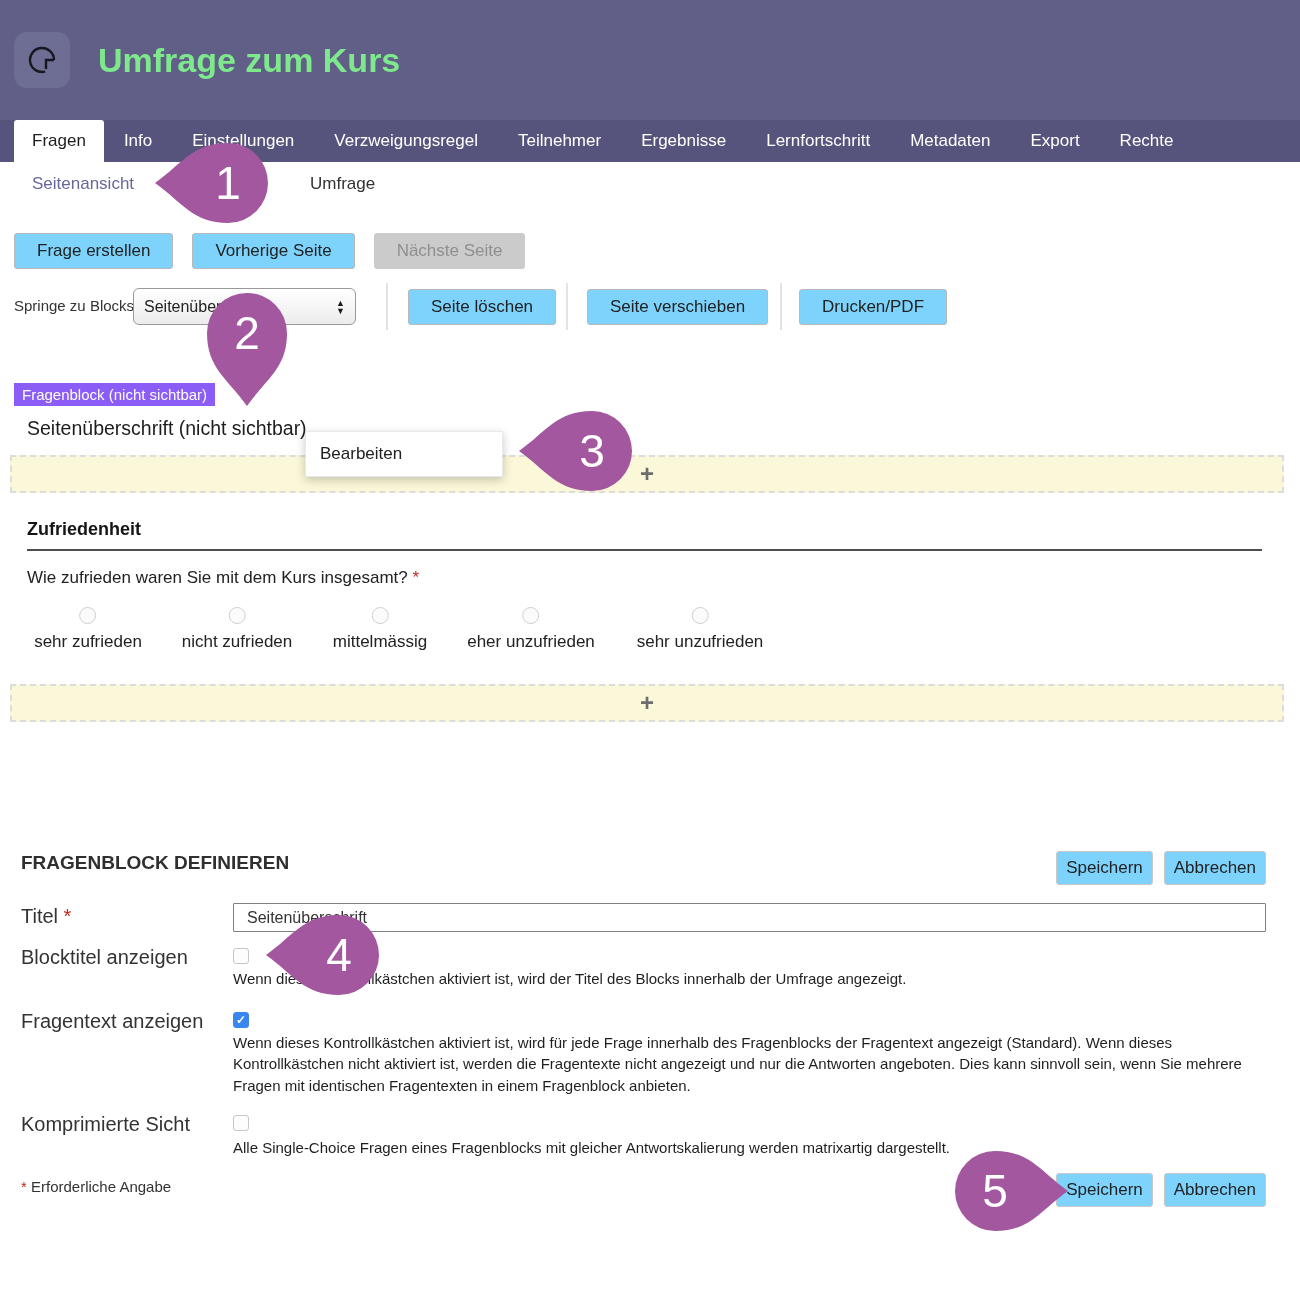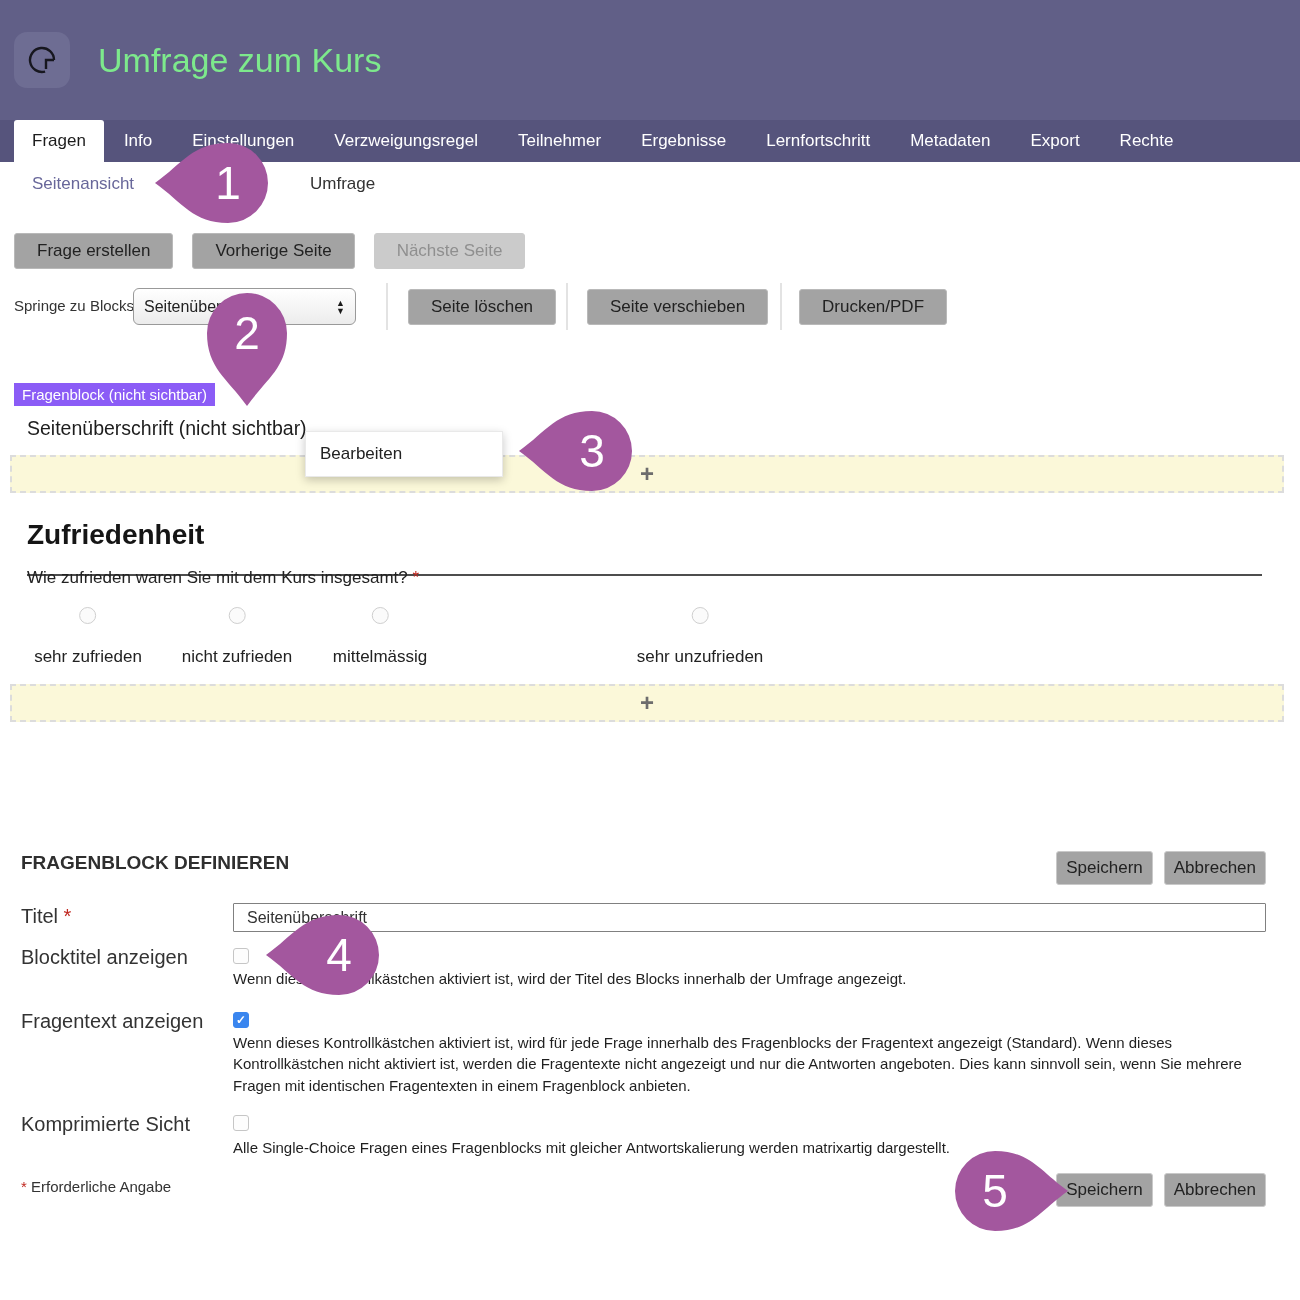--- a/index.html
+++ b/index.html
@@ -1,61 +1,61 @@
 <!DOCTYPE html>
 <html><head>
 <meta charset="utf-8">
 <style>
   html,body{margin:0;padding:0;}
   body{width:1300px;height:1300px;background:#fff;font-family:"Liberation Sans",sans-serif;position:relative;overflow:hidden;color:#222;}
 
   
   .hdr{position:absolute;left:0;top:0;width:1300px;height:120px;background:#615f87;display:flex;align-items:center;}
   .logo{width:56px;height:56px;margin-left:14px;border-radius:13px;background:#6e6d93;display:flex;align-items:center;justify-content:center;}
-  .hdr-title{margin-left:28px;font-size:34px;font-weight:normal;color:#7de98c;}
+  .hdr-title{margin-left:28px;font-size:34px;font-weight:bold;color:#7de98c;}
 
   
   .tabbar{position:absolute;left:0;top:120px;width:1300px;height:42px;background:#56547c;display:flex;align-items:stretch;padding-left:14px;box-sizing:border-box;}
   .tab{display:flex;align-items:center;padding:0 20px;color:#fff;font-size:17px;cursor:default;white-space:nowrap;}
   .tab.active{background:#fff;color:#1c1c1c;border-radius:3px 3px 0 0;padding:0 18px;}
 
   
   .subnav-item{position:absolute;top:170px;height:28px;line-height:28px;font-size:17px;}
   .subnav-item.sel{color:#68679a;}
   .subnav-item.alt{color:#333;}
 
   
-  .btn{display:inline-flex;align-items:center;justify-content:center;height:36px;padding:0 22px;background:#a3a3a3;border:1px solid #b9b9b9;border-radius:3px;font-size:17px;color:#222;box-sizing:border-box;white-space:nowrap;}
+  .btn{display:inline-flex;align-items:center;justify-content:center;height:36px;padding:0 22px;background:#7dd3fc;border:1px solid #b9b9b9;border-radius:3px;font-size:17px;color:#222;box-sizing:border-box;white-space:nowrap;}
   .btn.disabled{background:#cbcbcb;border-color:#cbcbcb;color:#8f8f8f;}
   .btn.small{height:34px;padding:0 9px;border-color:#c9c9c9;}
   .row1{position:absolute;left:14px;top:233px;display:flex;gap:19px;}
   .row2{position:absolute;left:0;top:283px;width:1300px;height:47px;}
   .row2 .lbl{position:absolute;left:14px;top:14px;font-size:15px;color:#333;}
   .select{position:absolute;left:133px;top:5px;width:223px;height:37px;border:1px solid #999;border-radius:6px;background:linear-gradient(#fff,#ececec);display:flex;align-items:center;box-sizing:border-box;padding:0 10px;font-size:16px;overflow:hidden;}
   .select .val{flex:1;white-space:nowrap;overflow:hidden;}
   .arrows{display:flex;flex-direction:column;align-items:center;font-style:normal;color:#1a1a1a;}
   .arrows i{font-style:normal;font-size:9px;line-height:8px;}
   .vdiv{position:absolute;top:0;width:2px;height:47px;background:#e3e3e3;}
 
   
   .badge{position:absolute;left:14px;top:383px;background:#8b5cf6;color:#fff;font-size:15px;padding:3px 8px;}
   .page-heading{position:absolute;left:27px;top:417px;font-size:19.5px;color:#1d1d1d;}
   .menu{position:absolute;left:305px;top:431px;width:198px;height:46px;background:#fff;border:1px solid #e9e9e9;box-shadow:0 3px 9px rgba(0,0,0,.22);z-index:5;display:flex;align-items:center;padding-left:14px;box-sizing:border-box;font-size:17px;}
   .band{position:absolute;left:10px;width:1274px;height:38px;background:#fbf8d9;border:2px dashed #dcdcdc;box-sizing:border-box;display:flex;align-items:center;justify-content:center;}
   .band .plus{font-size:24px;font-weight:bold;color:#6d6d6d;line-height:1;}
   .band1{top:455px;}
   .band2{top:684px;}
 
-  .qhead{position:absolute;left:27px;top:519px;width:1235px;font-size:28px;font-weight:bold;color:#151515;padding-bottom:23px;border-bottom:2.5px solid #4d4d4d;}
+  .qhead{position:absolute;left:27px;top:519px;width:1235px;font-size:18px;font-weight:bold;color:#151515;padding-bottom:9px;border-bottom:2.5px solid #4d4d4d;}
   .question{position:absolute;left:27px;top:568px;font-size:17px;}
   .req{color:#c0271f;}
   .opts{position:absolute;left:0;top:607px;width:1300px;height:70px;}
   .opt{position:absolute;transform:translateX(-50%);text-align:center;}
   .radio{display:inline-block;width:15px;height:15px;border:1px solid #cfcfcf;border-radius:50%;background:#fbfbfb;}
-  .opt .olabel{margin-top:19px;font-size:17px;white-space:nowrap;}
+  .opt .olabel{margin-top:4px;font-size:17px;white-space:nowrap;}
 
   
   .form-title{position:absolute;left:21px;top:852px;font-size:19px;font-weight:bold;color:#2f2f2f;}
   .form-btns{position:absolute;right:34px;display:flex;gap:11px;}
   .f-label{position:absolute;left:21px;font-size:20px;color:#333;}
   .t-input{position:absolute;left:233px;top:903px;width:1005px;height:27px;border:1px solid #808080;border-radius:1px;padding:0 13px;font-size:16px;color:#333;font-family:"Liberation Sans",sans-serif;}
   .cb{position:absolute;left:233px;width:16px;height:16px;border:1px solid #c6c6c6;border-radius:3px;background:#fdfdfd;box-sizing:border-box;}
   .cb.checked{background:#3a86ef;border-color:#3a86ef;color:#fff;display:flex;align-items:center;justify-content:center;font-size:12px;font-weight:bold;}
   .help{position:absolute;left:233px;font-size:15px;color:#1f1f1f;line-height:1.43;}
   .footnote{position:absolute;left:21px;top:1178px;font-size:15px;color:#333;}
@@ -143,20 +143,24 @@
     <div class="olabel">sehr zufrieden</div>
   </div>
   <div class="opt" style="left:237px;">
     <span class="radio"></span>
     <div class="olabel">nicht zufrieden</div>
   </div>
   <div class="opt" style="left:380px;">
     <span class="radio"></span>
     <div class="olabel">mittelmässig</div>
   </div>
+  <div class="opt" style="left:531px;">
+    <span class="radio"></span>
+    <div class="olabel">eher unzufrieden</div>
+  </div>
   <div class="opt" style="left:700px;">
     <span class="radio"></span>
     <div class="olabel">sehr unzufrieden</div>
   </div>
 </div>
 
 <div class="band band2">
   <span class="plus">+</span>
 </div>
 

